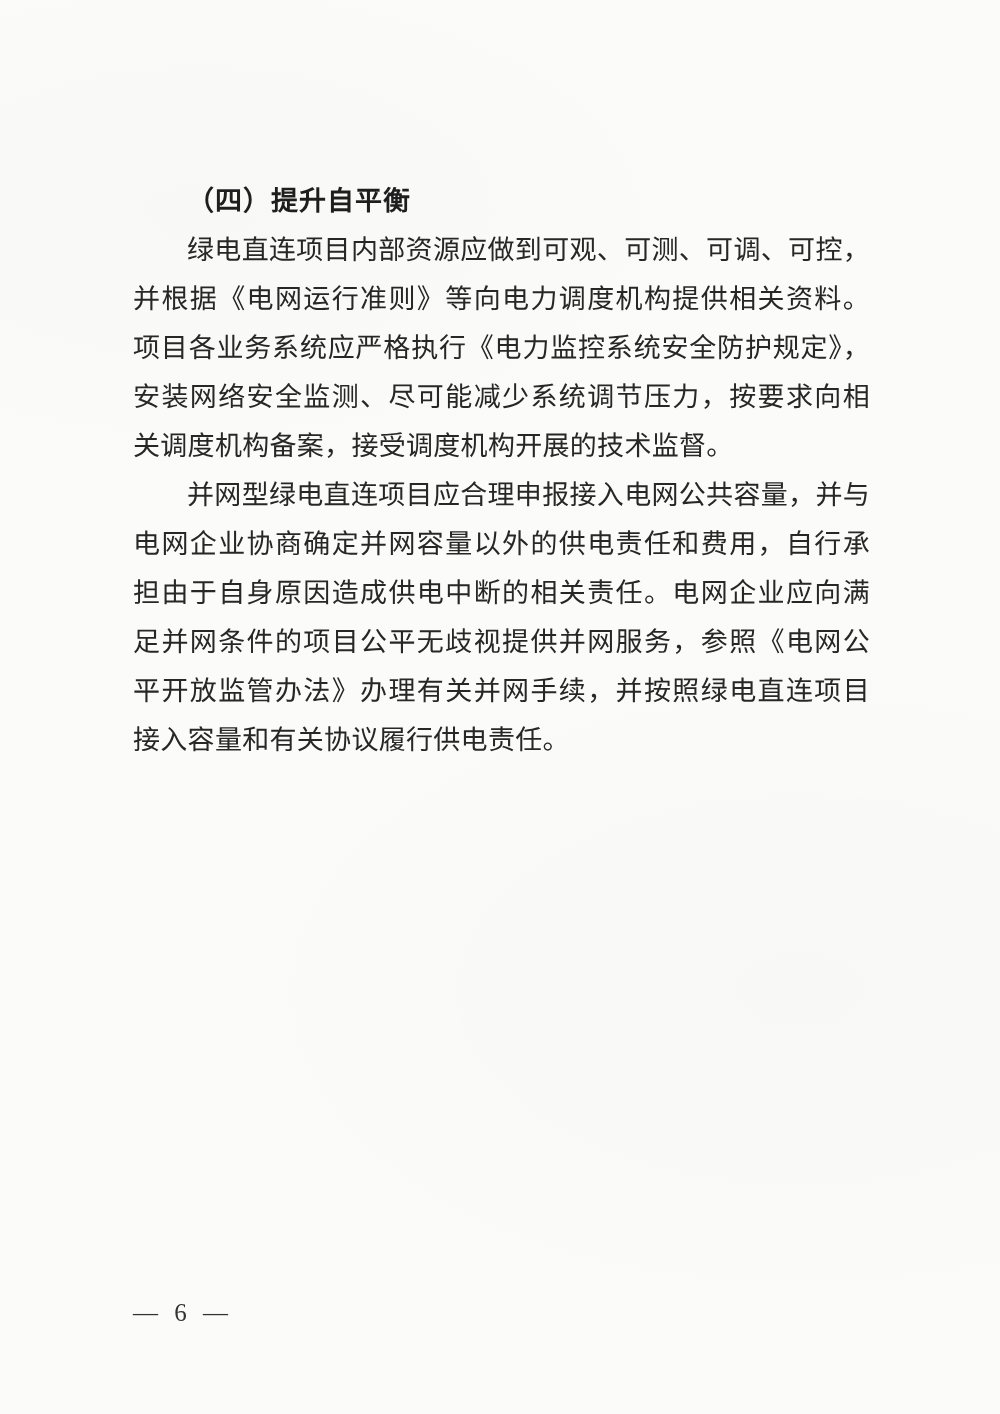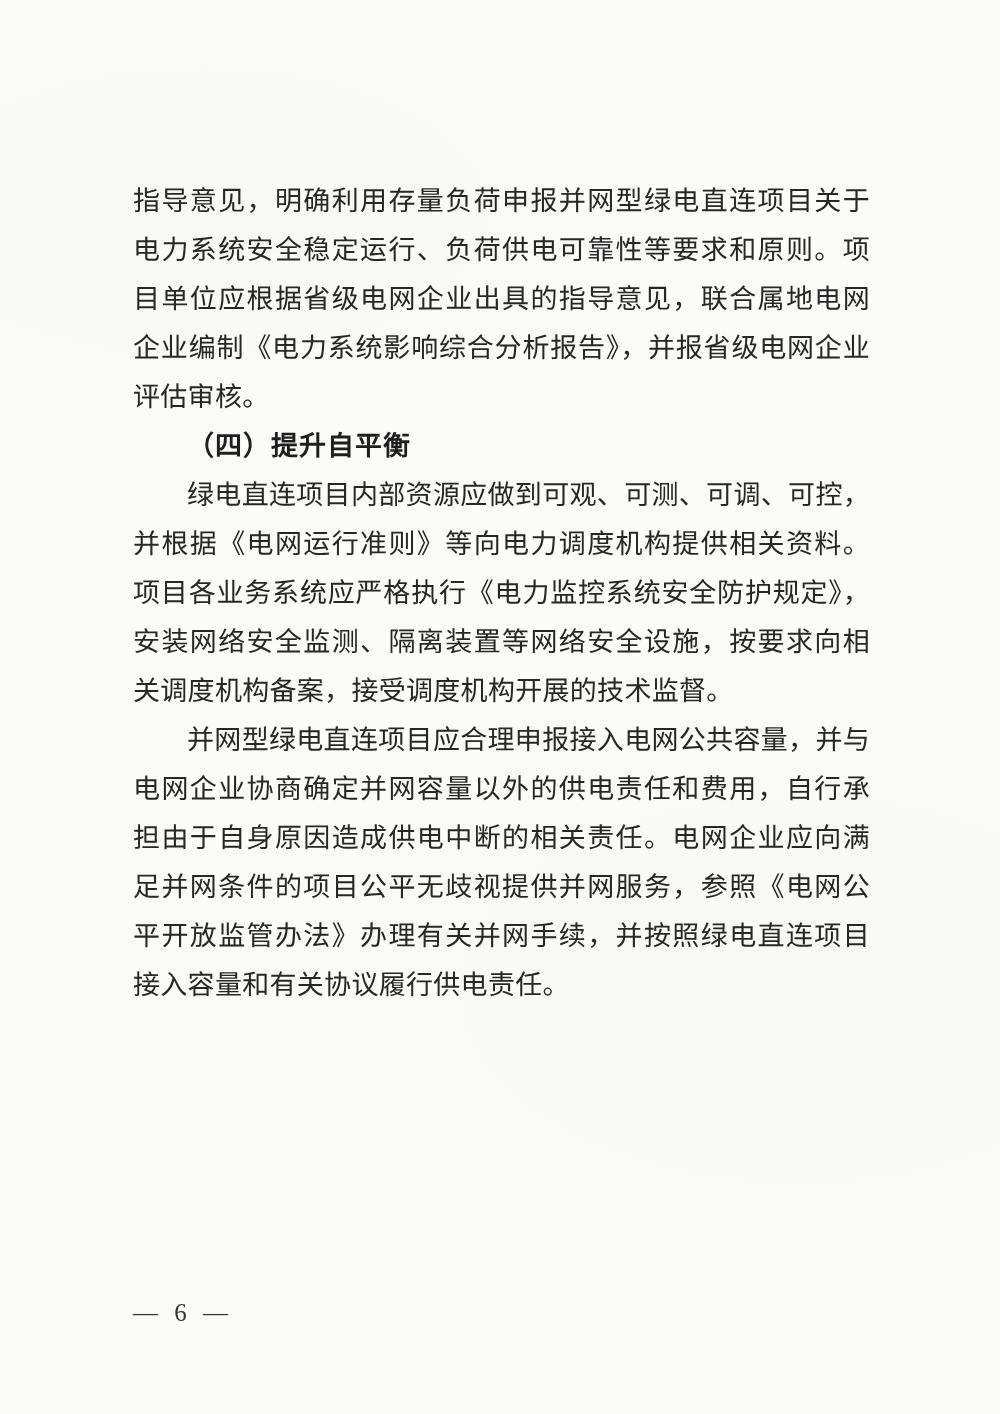--- a/index.html
+++ b/index.html
@@ -70,26 +70,25 @@
     color: #333333;
   }
 </style>
 </head>
 <body>
 
 <div class="page">
 
   <main class="content">
 
-    <p class="par no-indent">指导意见，明确利用存量负荷申报并网型绿电直连项目关于电力系统安全稳定运行、负荷供电可靠性等要求和原则。项目单位应根据省级电网企业出具的指导意见，联合属地电网企业编制《电力系统影响综合分析报告》，并报省级电网企业评估审核。</p>
 
     <h3 class="section-heading">（四）提升自平衡</h3>
 
 
-    <p class="par">绿电直连项目内部资源应做到可观、可测、可调、可控，并根据《电网运行准则》等向电力调度机构提供相关资料。项目各业务系统应严格执行《电力监控系统安全防护规定》，安装网络安全监测、隔离装置等网络安全设施，按要求向相关调度机构备案，接受调度机构开展的技术监督。</p>
+    <p class="par">绿电直连项目内部资源应做到可观、可测、可调、可控，并根据《电网运行准则》等向电力调度机构提供相关资料。项目各业务系统应严格执行《电力监控系统安全防护规定》，安装网络安全监测、尽可能减少系统调节压力，按要求向相关调度机构备案，接受调度机构开展的技术监督。</p>
 
     <p class="par">并网型绿电直连项目应合理申报接入电网公共容量，并与电网企业协商确定并网容量以外的供电责任和费用，自行承担由于自身原因造成供电中断的相关责任。电网企业应向满足并网条件的项目公平无歧视提供并网服务，参照《电网公平开放监管办法》办理有关并网手续，并按照绿电直连项目接入容量和有关协议履行供电责任。</p>
 
   </main>
 
   <footer class="page-footer">— 6 —</footer>
 
 </div>
 
 </body></html>

